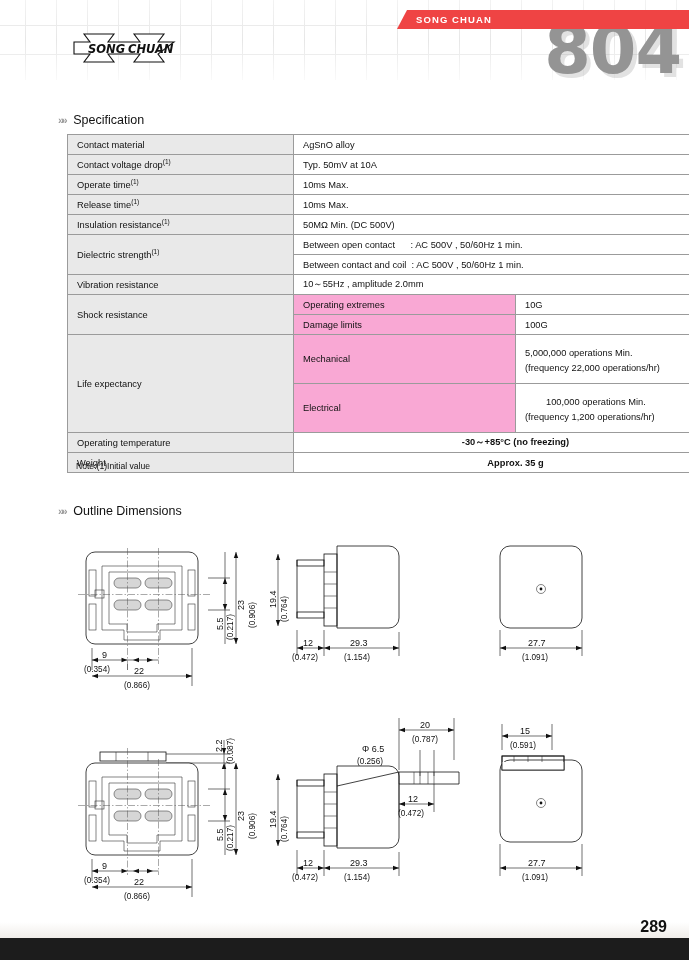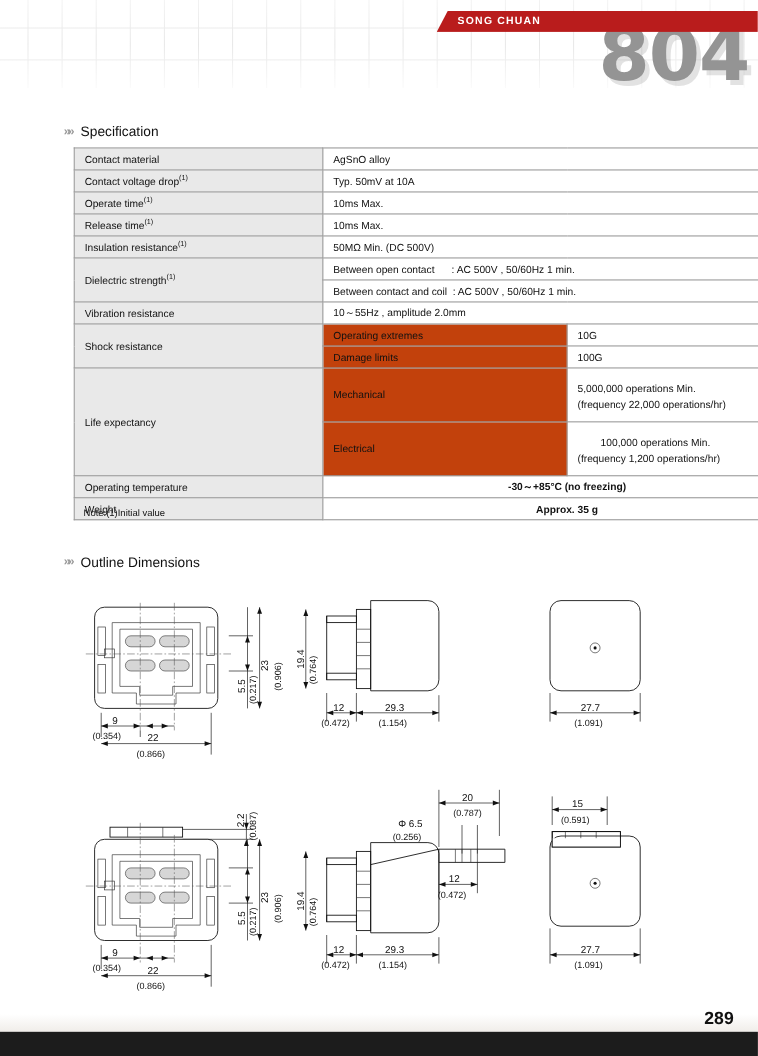--- a/index.html
+++ b/index.html
@@ -41,21 +41,21 @@
   }
   .header-bottom-white {
     position: absolute; left: 0; bottom: 0;
     width: 689px; height: 10px; background: #fff;
   }
 
   
   .brand-banner {
     position: absolute; left: 397px; top: 10px;
     width: 292px; height: 19px;
-    background: #b91c1c;
+    background: #ef4444;
     clip-path: polygon(10px 0, 100% 0, 100% 100%, 0 100%);
     display: flex; align-items: center; text-align: center;
   }
   .brand-banner span {
     color: #ffffff;
     font-size: 9.5px;
     font-weight: bold;
     letter-spacing: 1.1px;
     margin-left: 19px;
   }
@@ -110,21 +110,21 @@
     height: 19px;
     vertical-align: middle;
     color: #111;
   }
   .spec-table td.lbl {
     background: #e9e9e9;
     width: 216px;
   }
   .spec-table td.val { background: #ffffff; }
   .spec-table td.sub {
-    background: #c2410c; width: 107px;
+    background: #f9a8d4; width: 107px;
   }
   .spec-table td.center { text-align: center; padding-left: 0; font-weight: bold; }
   .spec-table td.tall { height: 48px; }
   sup { font-size: 6.5px; vertical-align: super; }
   .note {
     position: absolute; left: 76px; top: 461px;
     font-size: 8.6px; color: #111;
   }
 
   
@@ -175,20 +175,27 @@
   <div class="header-grid"></div>
   <div class="header-fade"></div>
 
   <div class="model-shadow">804</div>
   <div class="model-number">804</div>
 
   <div class="brand-banner">
     <span>SONG CHUAN</span>
   </div>
 
+  <div class="logo">
+    <svg width="112" height="32" viewBox="0 0 112 32">
+      <polygon points="6,10 22,10 16,2 46,2 40,10 72,10 66,2 96,2 90,10 106,10 90,22 96,30 66,30 72,22 40,22 46,30 16,30 22,22 6,22" fill="#ffffff" stroke="#111" stroke-width="1.1"></polygon>
+      <text x="20" y="20.5" font-family="DejaVu Sans, sans-serif" font-size="11.5" font-weight="bold" font-style="italic" fill="#111">SONG</text>
+      <text x="60" y="20.5" font-family="DejaVu Sans, sans-serif" font-size="11.5" font-weight="bold" font-style="italic" fill="#111">CHUAN</text>
+    </svg>
+  </div>
   <div class="header-bottom-white"></div>
 </div>
 
 <div class="section-head" style="left:58px; top:113px;">
   <span class="chev">»»</span>
   <span>Specification</span>
 </div>
 
 <table class="spec-table">
   <tbody>

